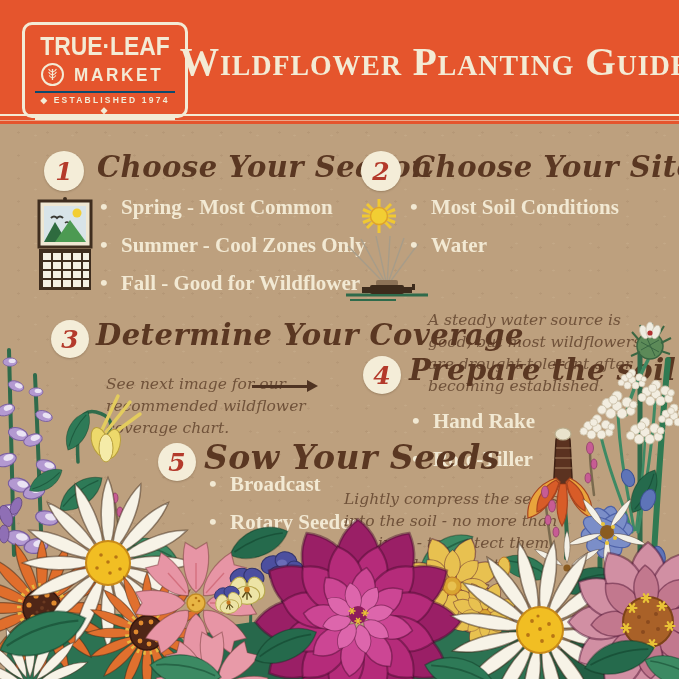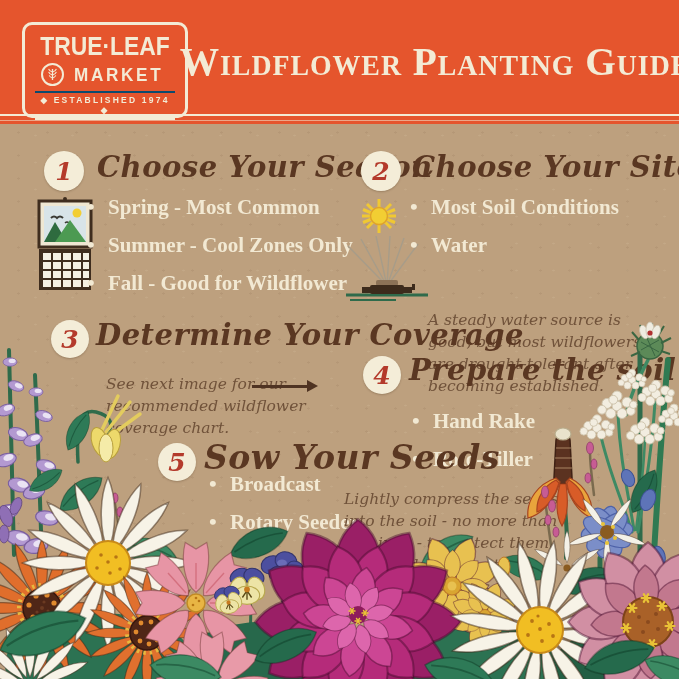--- a/index.html
+++ b/index.html
@@ -102,21 +102,21 @@
             <rect x="36" y="75" width="8" height="7"></rect>
             <rect x="46" y="75" width="6" height="7"></rect>
           <rect x="6" y="84" width="8" height="7"></rect>
             <rect x="16" y="84" width="8" height="7"></rect>
             <rect x="26" y="84" width="8" height="7"></rect>
             <rect x="36" y="84" width="8" height="7"></rect>
             <rect x="46" y="84" width="6" height="7"></rect>
         </g>
       </svg>
     </span>
-    <ul class="blist" style="left:87px;top:196px;">
+    <ul class="blist" style="left:100px;top:196px;">
       <li>Spring - Most Common</li>
       <li>Summer - Cool Zones Only</li>
       <li>Fall - Good for Wildflower</li>
     </ul>
 
     <span class="num" style="left:361px;top:151px;">2</span>
     <h2 class="script" style="left:412px;top:150px;">Choose Your Site</h2>
     <span class="icn" style="left:360px;top:197px;">
       <svg width="38" height="38" viewBox="-19 -19 38 38">
         <g stroke="#F0C832" stroke-width="3">

